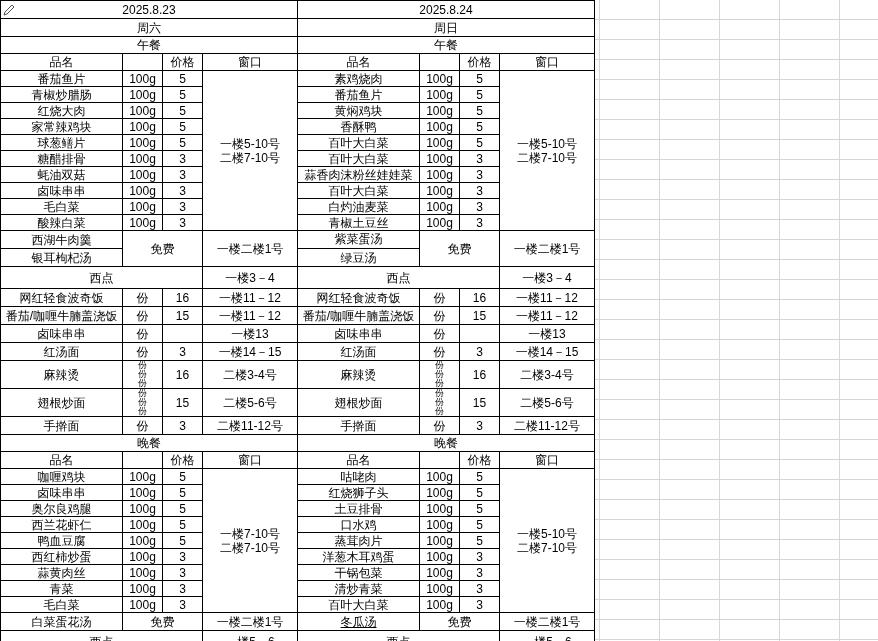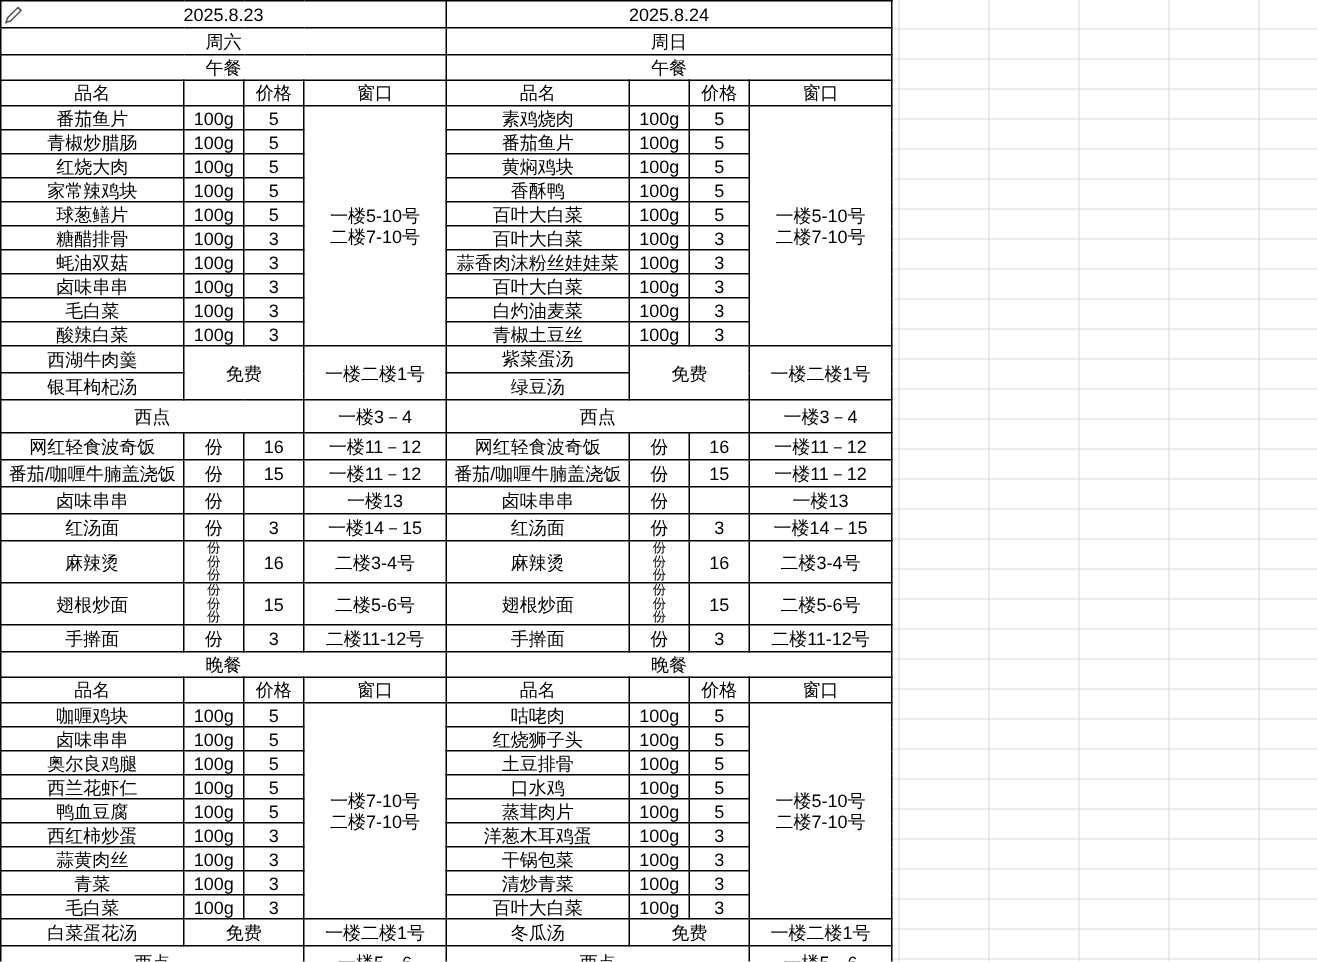--- a/index.html
+++ b/index.html
@@ -364,21 +364,21 @@
           <td>100g</td>
           <td>3</td>
           <td>百叶大白菜</td>
           <td>100g</td>
           <td>3</td>
         </tr>
         <tr>
           <td style="height:17px;">白菜蛋花汤</td>
           <td rowspan="1" colspan="2">免费</td>
           <td rowspan="1">一楼二楼1号</td>
-          <td style="height:17px;">冬瓜汤</td>
+          <td style="height:17px;text-decoration:underline;">冬瓜汤</td>
           <td rowspan="1" colspan="2">免费</td>
           <td rowspan="1">一楼二楼1号</td>
         </tr>
         <tr>
           <td colspan="3" style="height:21px;">西点</td>
           <td>一楼5－6</td>
           <td colspan="3" style="height:21px;">西点</td>
           <td>一楼5－6</td>
         </tr>
       </tbody>

